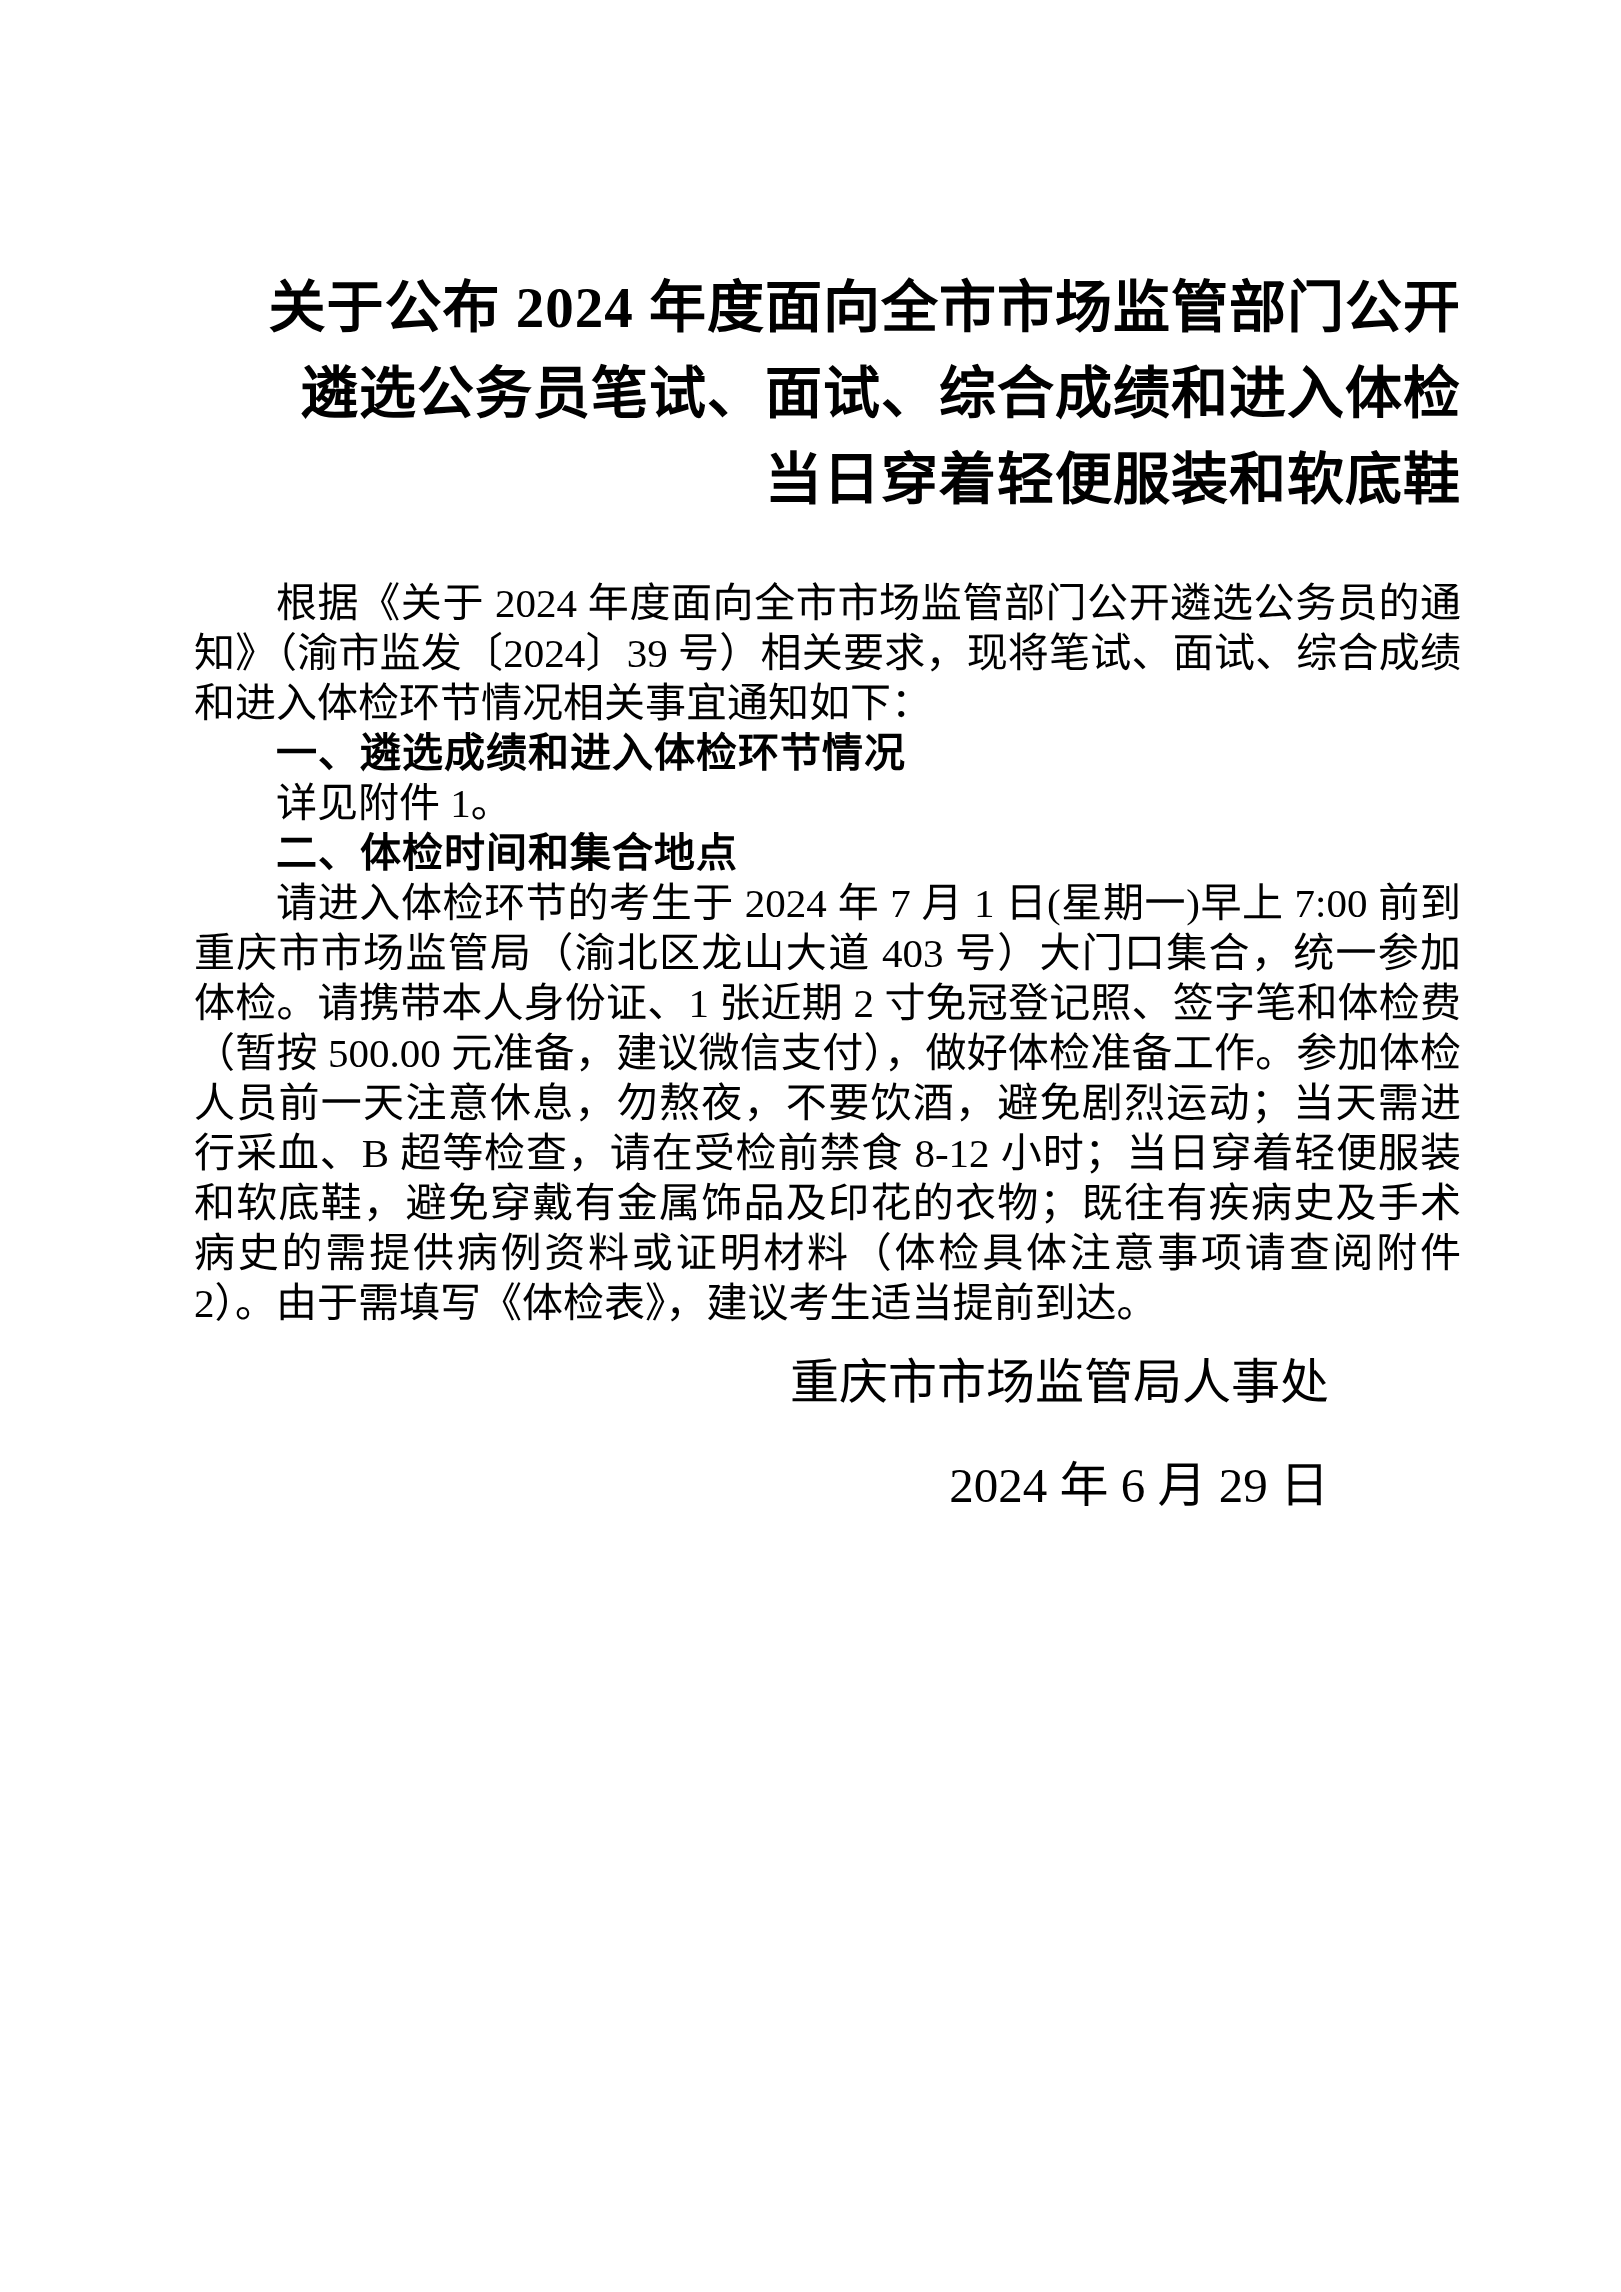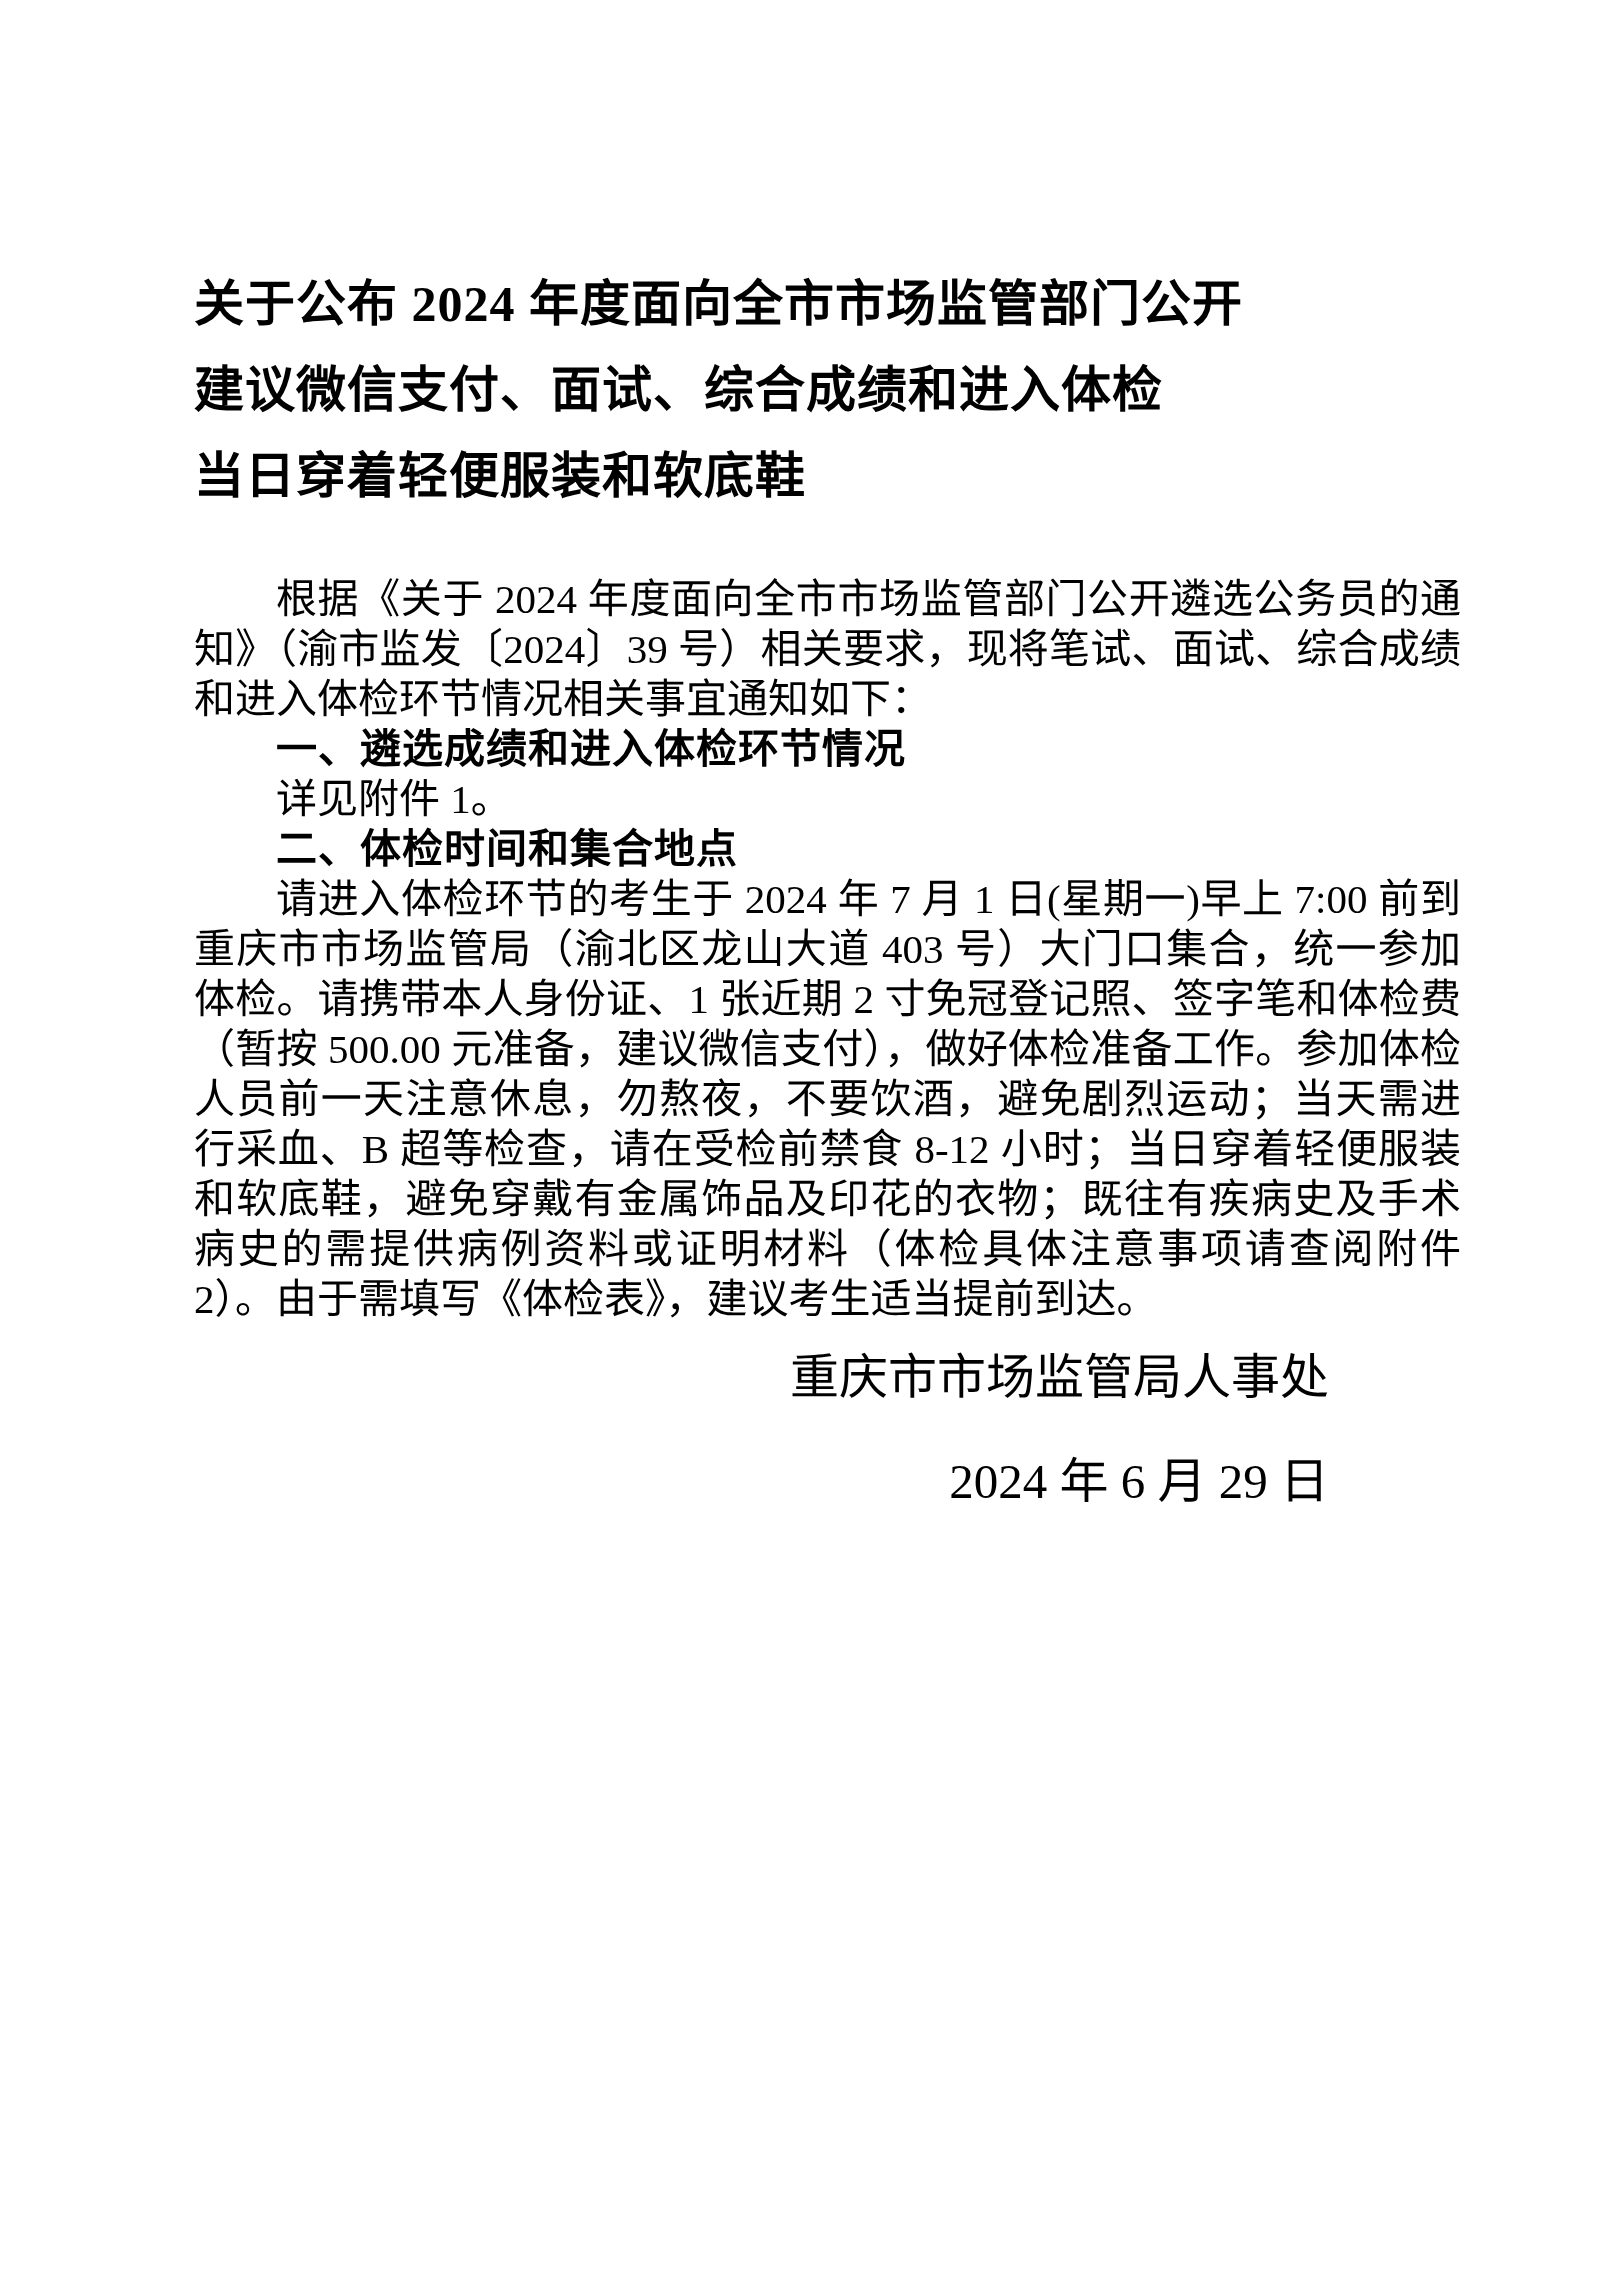--- a/index.html
+++ b/index.html
@@ -12,23 +12,23 @@
     width: 1621px;
     height: 2293px;
     box-sizing: border-box;
     background: #ffffff;
     color: #000000;
     padding: 227px 160px 0 194px;
     overflow: hidden;
     font-family: "Liberation Serif", "DejaVu Serif", serif;
   }
   .title-block {
-    text-align: left;
+    text-align: right;
     font-weight: bold;
-    font-size: 50px;
+    font-size: 57px;
     line-height: 86px;
     letter-spacing: 1px;
   }
   .title-line {
     display: block;
     white-space: nowrap;
   }
   .document-body {
     margin-top: 55px;
     font-size: 41px;
@@ -67,21 +67,21 @@
     text-align: right;
   }
 </style>
 </head>
 <body>
 
 <div class="page">
 
   <h1 class="title-block">
     <span class="title-line">关于公布 2024 年度面向全市市场监管部门公开</span>
-    <span class="title-line">建议微信支付、面试、综合成绩和进入体检</span>
+    <span class="title-line">遴选公务员笔试、面试、综合成绩和进入体检</span>
     <span class="title-line">当日穿着轻便服装和软底鞋</span>
   </h1>
 
   <div class="document-body">
 
   <p class="para body">根据《关于 2024 年度面向全市市场监管部门公开遴选公务员的通知》（渝市监发〔2024〕39 号）相关要求，现将笔试、面试、综合成绩和进入体检环节情况相关事宜通知如下：</p>
       <p class="para heading">一、遴选成绩和进入体检环节情况</p>
       <p class="para body">详见附件 1。</p>
       <p class="para heading">二、体检时间和集合地点</p>
       <p class="para body">请进入体检环节的考生于 2024 年 7 月 1 日(星期一)早上 7:00 前到重庆市市场监管局（渝北区龙山大道 403 号）大门口集合，统一参加体检。请携带本人身份证、1 张近期 2 寸免冠登记照、签字笔和体检费（暂按 500.00 元准备，建议微信支付），做好体检准备工作。参加体检人员前一天注意休息，勿熬夜，不要饮酒，避免剧烈运动；当天需进行采血、B 超等检查，请在受检前禁食 8-12 小时；当日穿着轻便服装和软底鞋，避免穿戴有金属饰品及印花的衣物；既往有疾病史及手术病史的需提供病例资料或证明材料（体检具体注意事项请查阅附件 2）。由于需填写《体检表》，建议考生适当提前到达。</p>

